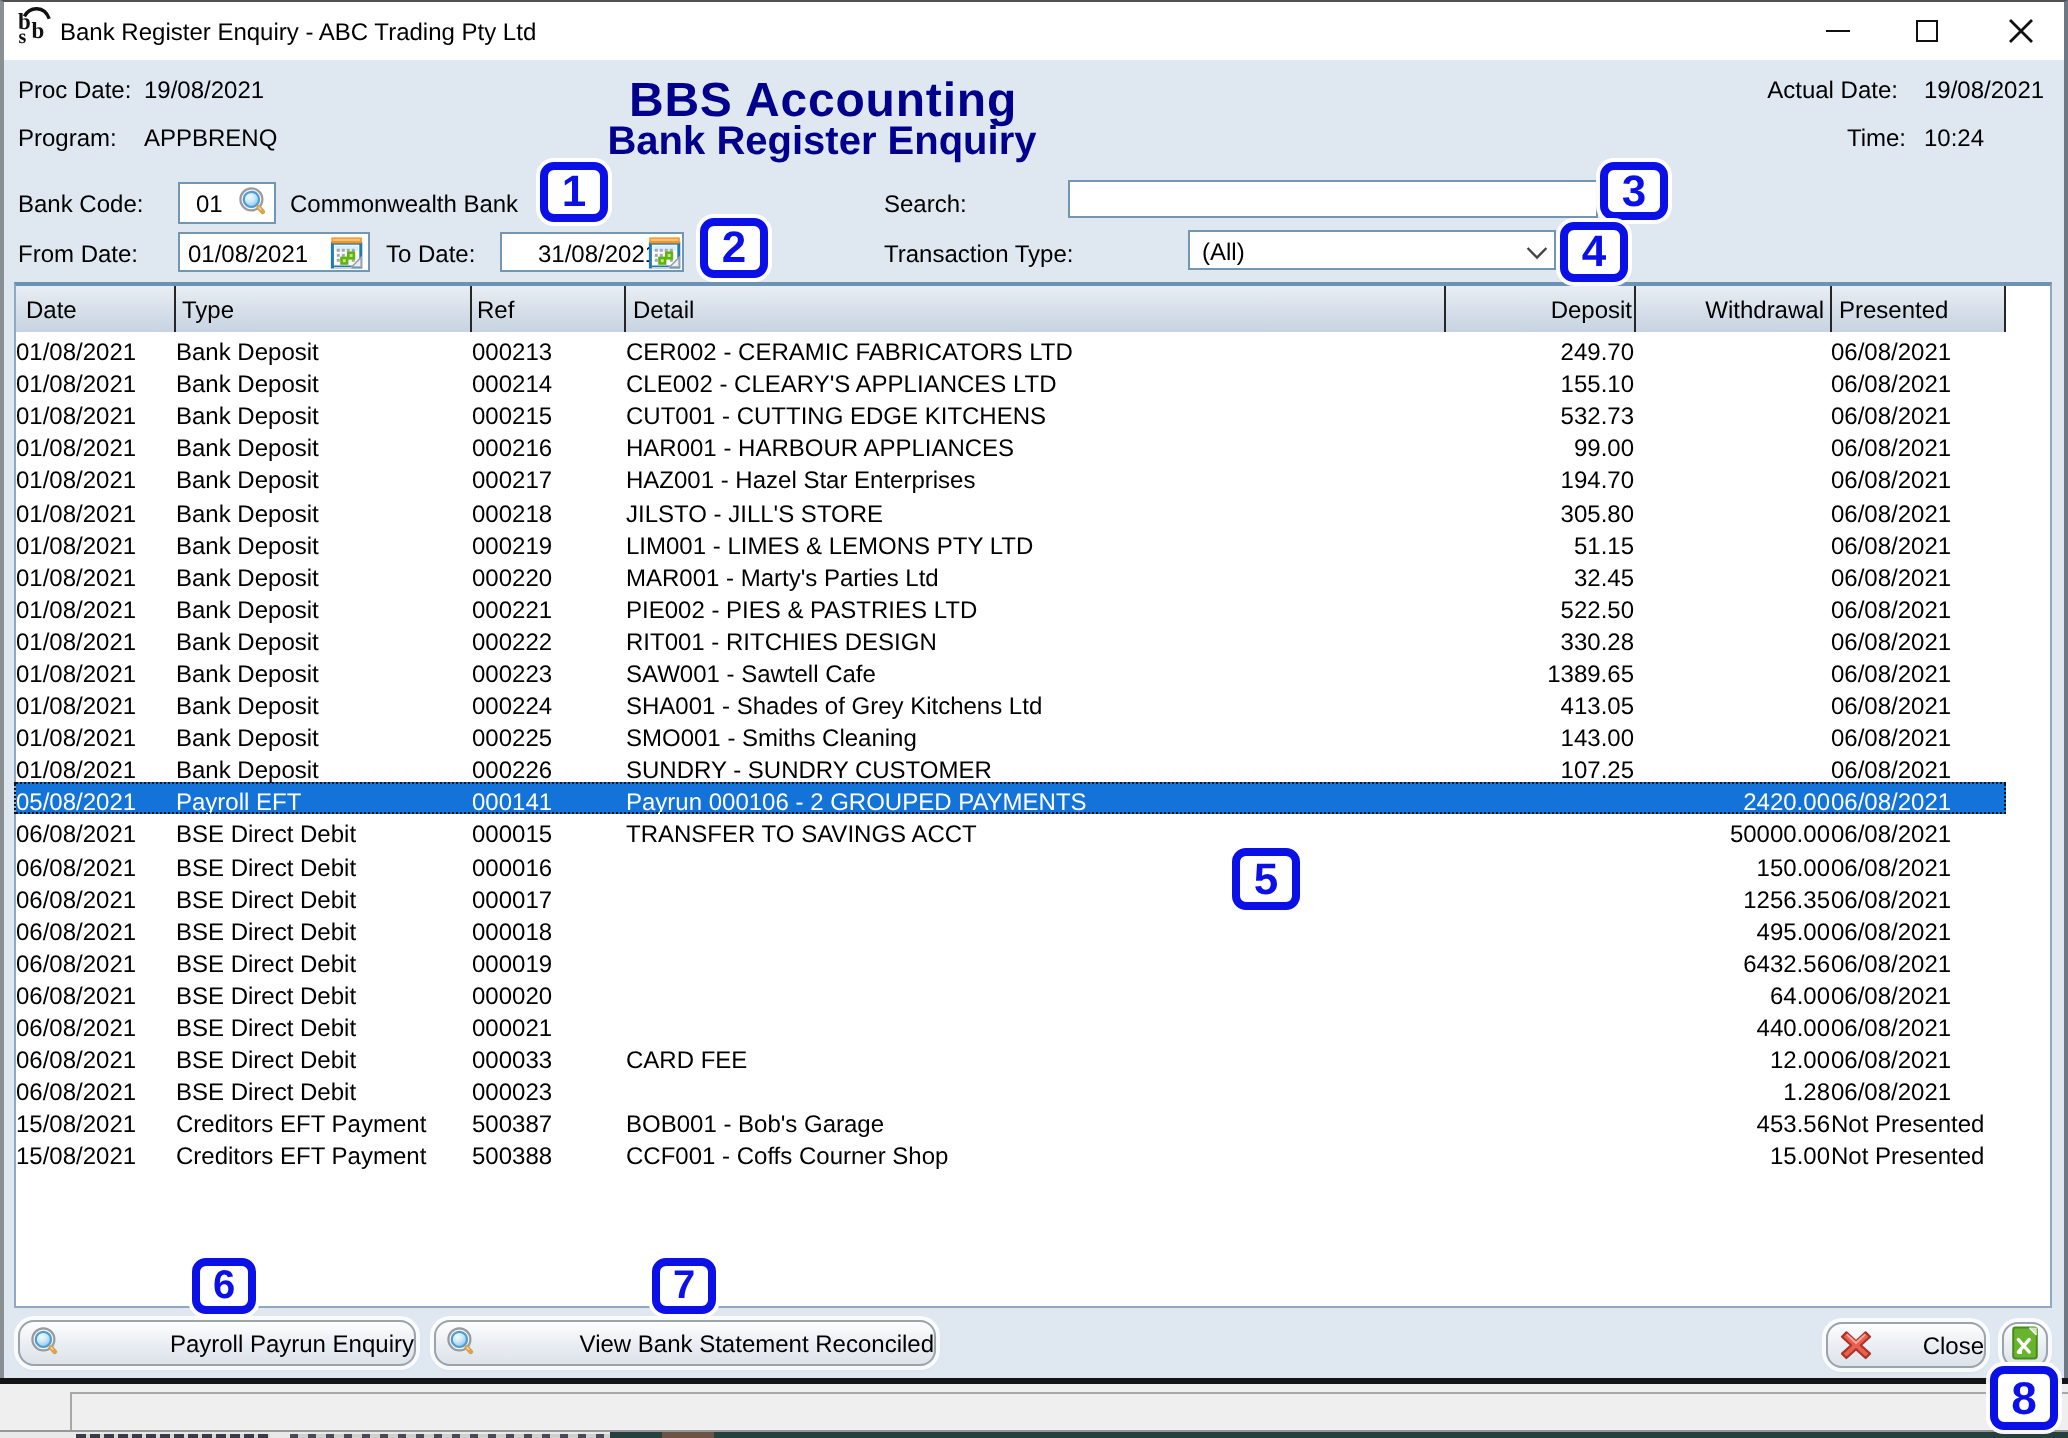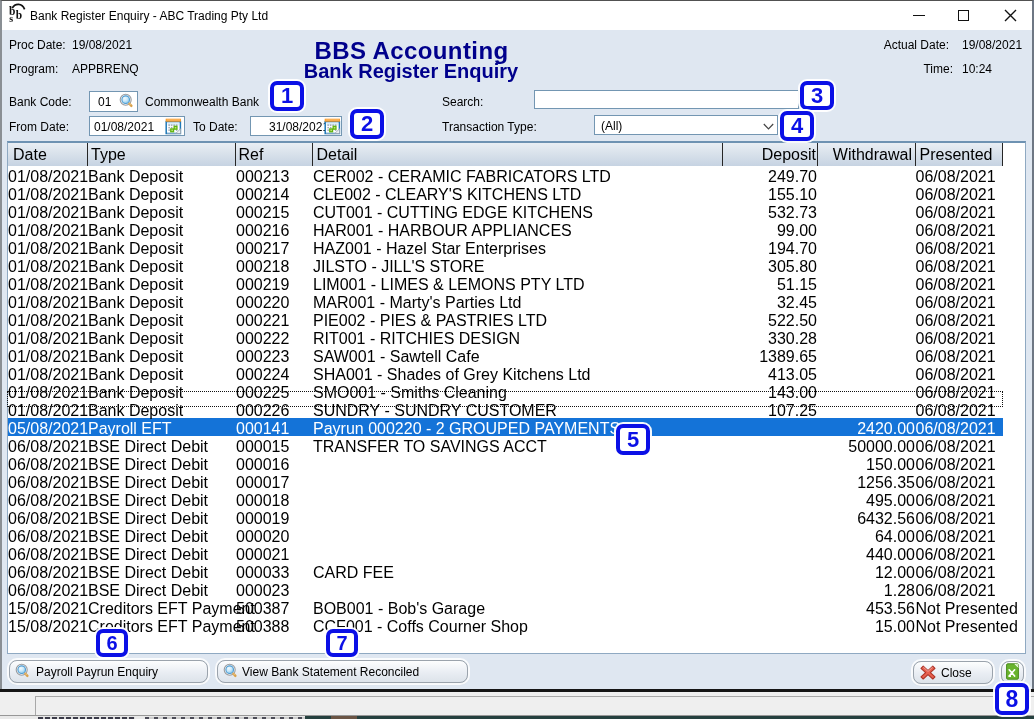--- a/index.html
+++ b/index.html
@@ -14,38 +14,38 @@
 
 #behind{left:0;top:692px;width:1034px;height:27px;background:#efefef}
 
 .lbl{font-size:12px;color:#000}
 #bbs1{left:0;top:37px;width:823px;text-align:center;font-size:24px;font-weight:bold;color:#00008c;letter-spacing:.4px}
 #bbs2{left:0;top:60px;width:822px;text-align:center;font-size:20px;font-weight:bold;color:#00008c}
 
 .inp{background:#fff;border:1px solid #7396b2;font-size:12px;color:#000}
 
 #list{left:7px;top:141px;width:1019px;height:513px;background:#fff;border:1px solid #8fa9c2;border-top:2px solid #6e92b2}
-table.grid{position:absolute;left:8px;top:143px;width:995px;border-collapse:separate;border-spacing:0;table-layout:fixed;font-family:"Liberation Sans",sans-serif;font-size:16px;color:#000}
+table.grid{position:absolute;left:8px;top:143px;width:995px;border-collapse:separate;border-spacing:0;table-layout:fixed;font-family:"Liberation Sans",sans-serif;font-size:12px;color:#000}
 table.grid th{height:23px;font-weight:normal;text-align:left;background:linear-gradient(180deg,#e9eef4 0%,#dbe3ec 40%,#c6d3e2 100%);border-right:1px solid #262626;overflow:hidden;white-space:nowrap}
 table.grid th.last{border-right:1px solid #262626}
 table.grid td{height:16.1px;padding:0;white-space:nowrap}
 table.grid td s{text-decoration:none;position:relative;top:2px}
 .c1{padding-left:4px}
 td.c2{padding-left:3px}th.c2{padding-left:3px}
 td.c3{padding-left:2px}th.c3{padding-left:2px}
 td.c4{padding-left:3px}th.c4{padding-left:3px}
 table.grid td.c5,table.grid th.c5{text-align:right;padding-right:1px}
 table.grid td.c6,table.grid th.c6{text-align:right;padding-right:0.5px}
 td.c7{padding-left:2px}th.c7{padding-left:4px}
 tr.sel td{background:#1473d8;color:#fff}
 #selrect{left:7px;top:390.5px;width:996px;height:16.5px;border:1px dotted #111;z-index:5}
 
 .badge{position:absolute;border:4px solid #0b10e6;border-radius:7px;background:#fff;color:#0b10e6;font-weight:bold;text-align:center;box-shadow:0 0 0 2px rgba(255,255,255,.95);z-index:10}
 
-.btn{position:absolute;height:23px;border:1px solid #9ba3ac;border-radius:8px;background:linear-gradient(#fdfefe,#e9edf3 55%,#dde3ea);box-shadow:0 0 0 2px rgba(255,255,255,.85),0 1px 2px rgba(120,130,140,.35);font-size:12px;color:#000;text-align:left}
+.btn{position:absolute;height:23px;border:1px solid #9ba3ac;border-radius:8px;background:linear-gradient(#fdfefe,#e9edf3 55%,#dde3ea);box-shadow:0 0 0 2px rgba(255,255,255,.85),0 1px 2px rgba(120,130,140,.35);font-size:12px;color:#000;text-align:right}
 .btn .cap{position:absolute;left:0;right:0;top:4px}
 
 #ming{left:913px;top:15px;width:12px;height:1.4px;background:#111}
 #maxg{left:958px;top:10px;width:10.5px;height:10.5px;border:1.4px solid #111}
 </style></head>
 <body>
 <div class="abs" id="content"></div>
 <div class="abs" id="titlebar"></div>
 <div class="abs" style="left:9px;top:3px"><svg width="20" height="20" viewBox="0 0 20 20">
 <text x="0" y="11.6" font-family="Liberation Serif,serif" font-size="11.5" font-weight="bold" fill="#111">b</text>
@@ -171,21 +171,21 @@
         <td class="c3"><s>000213</s></td>
         <td class="c4"><s>CER002 - CERAMIC FABRICATORS LTD</s></td>
         <td class="c5"><s>249.70</s></td>
         <td class="c6"><s></s></td>
         <td class="c7"><s>06/08/2021</s></td>
       </tr>
 <tr>
         <td class="c1"><s>01/08/2021</s></td>
         <td class="c2"><s>Bank Deposit</s></td>
         <td class="c3"><s>000214</s></td>
-        <td class="c4"><s>CLE002 - CLEARY'S KITCHENS LTD</s></td>
+        <td class="c4"><s>CLE002 - CLEARY'S APPLIANCES LTD</s></td>
         <td class="c5"><s>155.10</s></td>
         <td class="c6"><s></s></td>
         <td class="c7"><s>06/08/2021</s></td>
       </tr>
 <tr>
         <td class="c1"><s>01/08/2021</s></td>
         <td class="c2"><s>Bank Deposit</s></td>
         <td class="c3"><s>000215</s></td>
         <td class="c4"><s>CUT001 - CUTTING EDGE KITCHENS</s></td>
         <td class="c5"><s>532.73</s></td>
@@ -288,21 +288,21 @@
         <td class="c3"><s>000226</s></td>
         <td class="c4"><s>SUNDRY - SUNDRY CUSTOMER</s></td>
         <td class="c5"><s>107.25</s></td>
         <td class="c6"><s></s></td>
         <td class="c7"><s>06/08/2021</s></td>
       </tr>
 <tr class="sel">
         <td class="c1"><s>05/08/2021</s></td>
         <td class="c2"><s>Payroll EFT</s></td>
         <td class="c3"><s>000141</s></td>
-        <td class="c4"><s>Payrun 000220 - 2 GROUPED PAYMENTS</s></td>
+        <td class="c4"><s>Payrun 000106 - 2 GROUPED PAYMENTS</s></td>
         <td class="c5"><s></s></td>
         <td class="c6"><s>2420.00</s></td>
         <td class="c7"><s>06/08/2021</s></td>
       </tr>
 <tr>
         <td class="c1"><s>06/08/2021</s></td>
         <td class="c2"><s>BSE Direct Debit</s></td>
         <td class="c3"><s>000015</s></td>
         <td class="c4"><s>TRANSFER TO SAVINGS ACCT</s></td>
         <td class="c5"><s></s></td>

